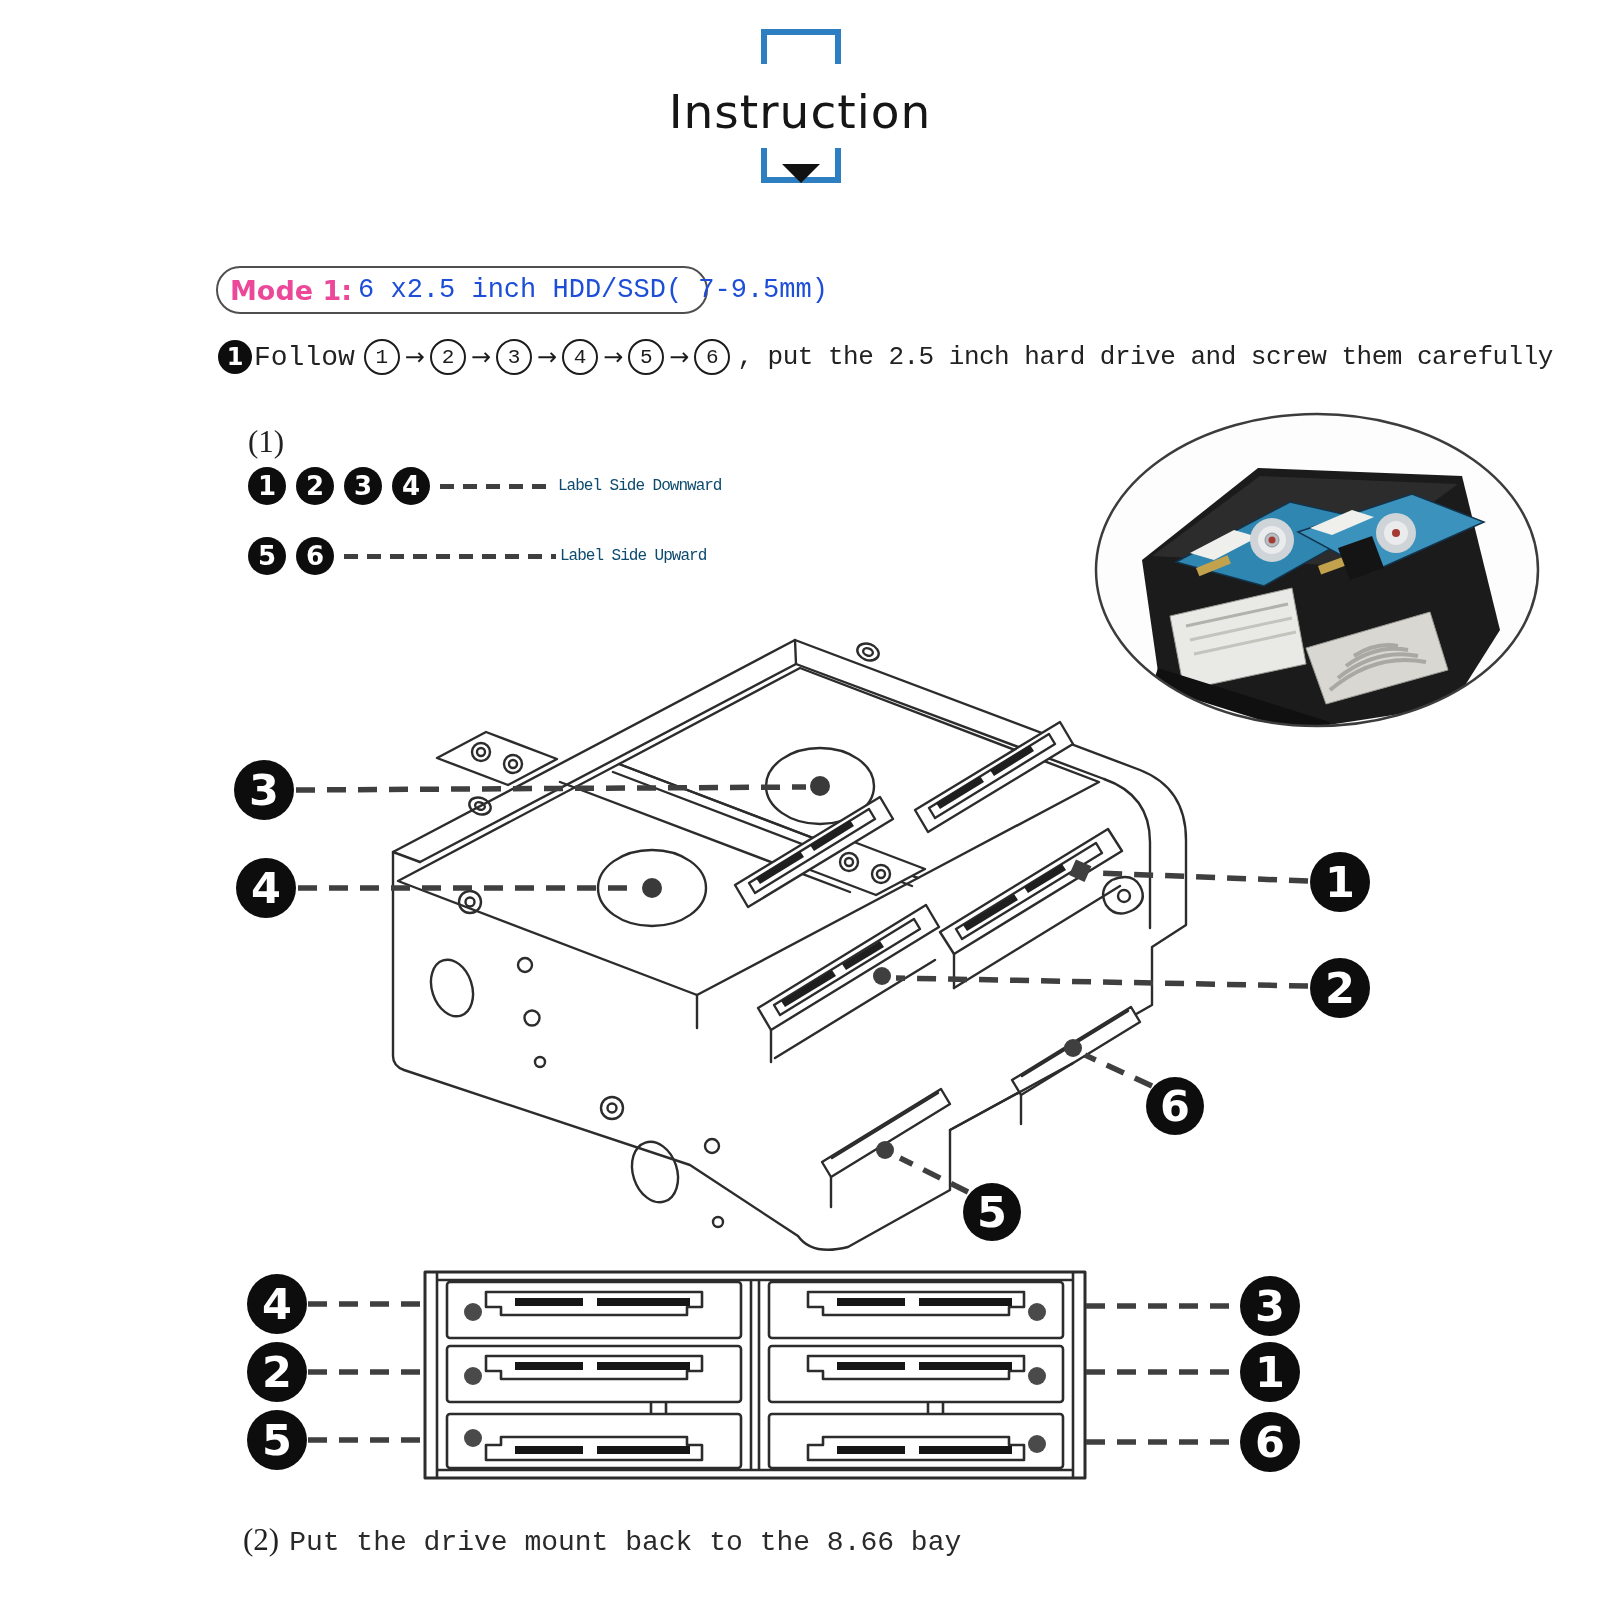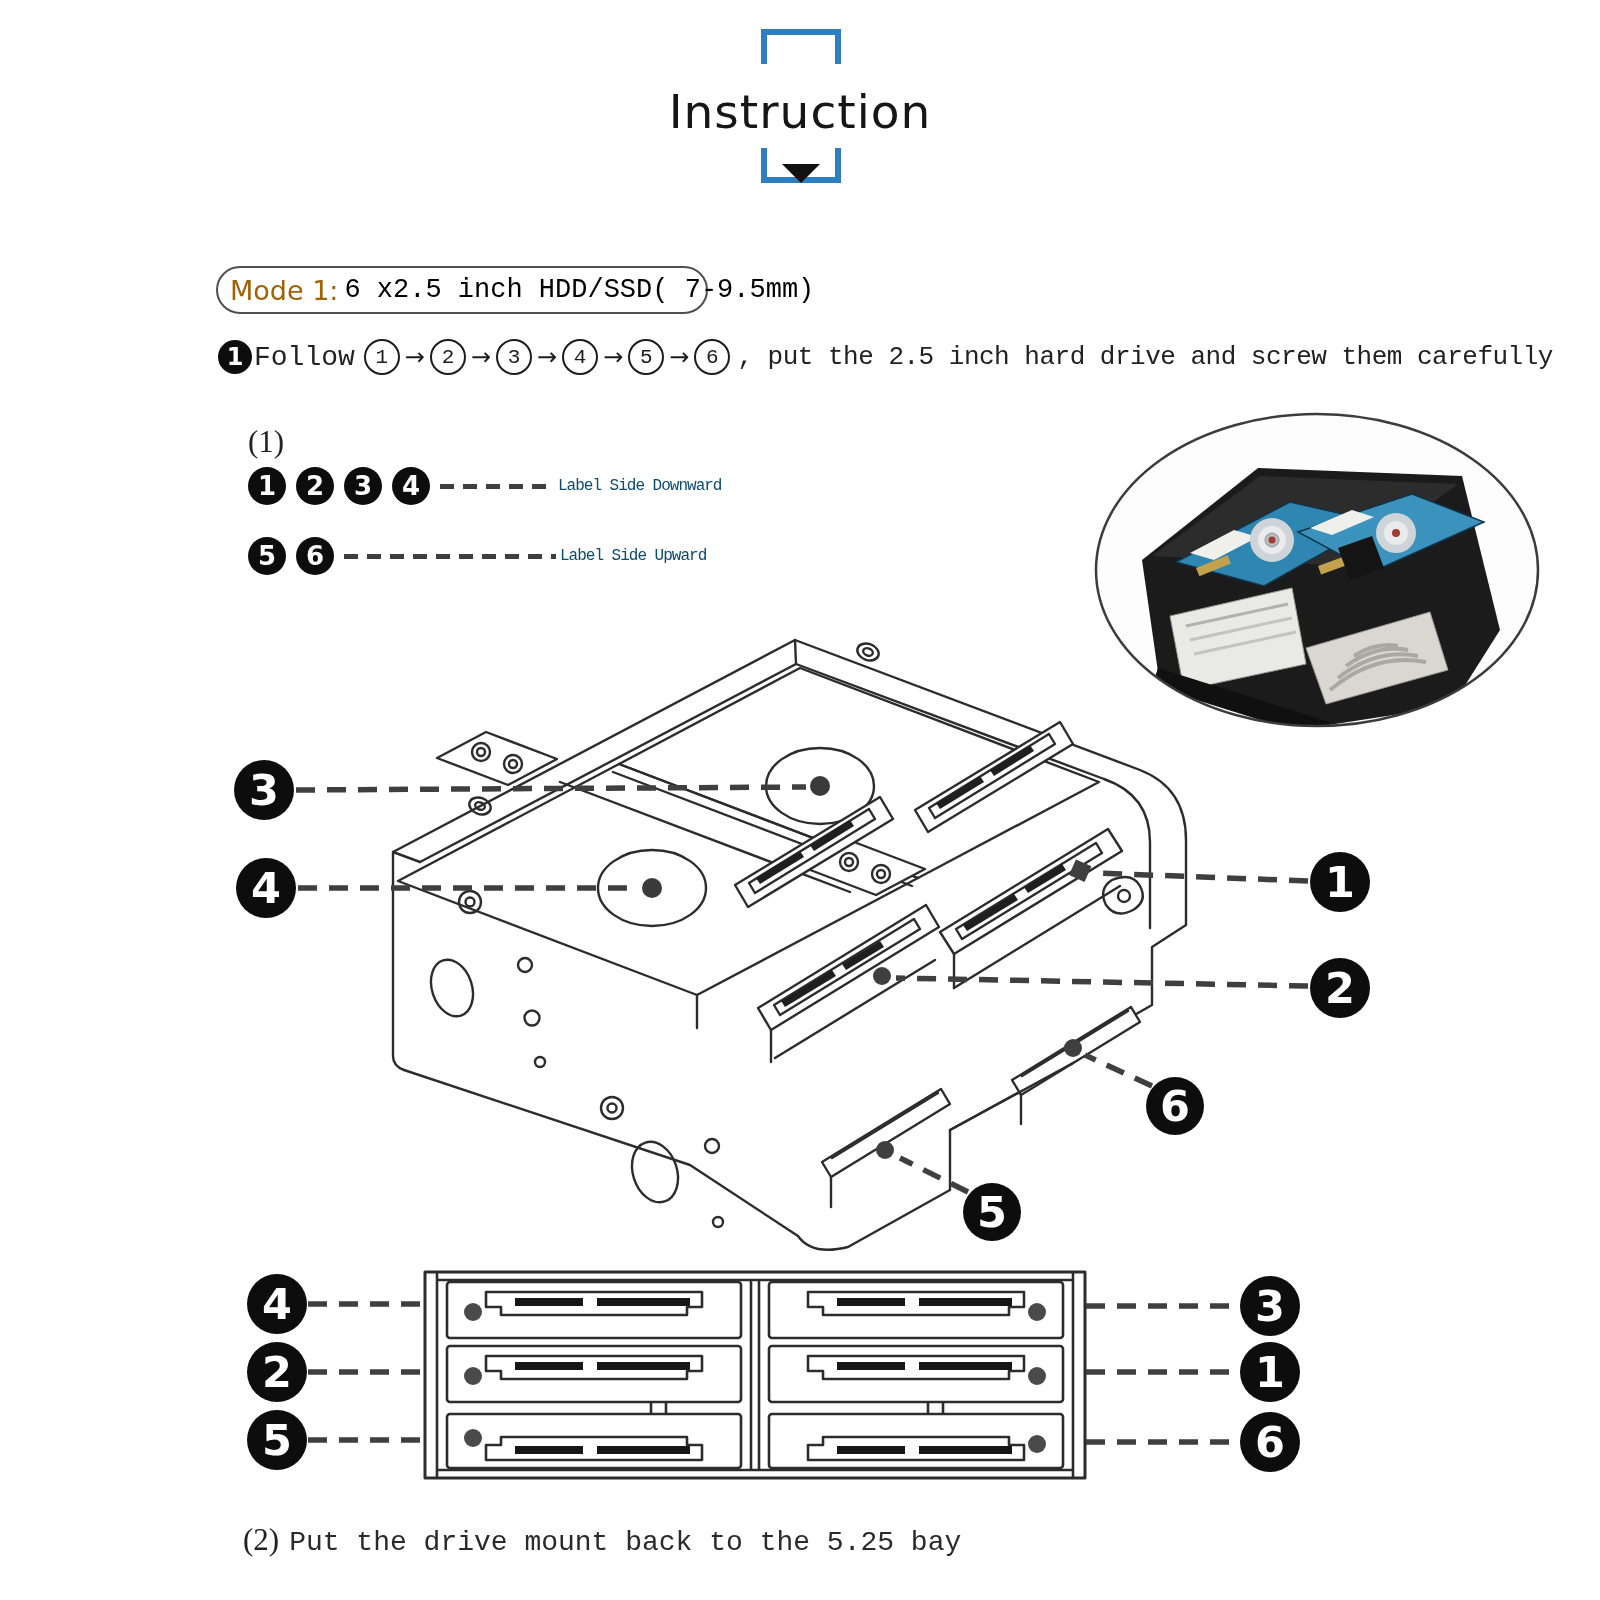--- a/index.html
+++ b/index.html
@@ -6,22 +6,22 @@
   .page{position:relative;width:1600px;height:1600px;background:#ffffff;overflow:hidden;
         font-family:"Liberation Mono",monospace;color:#1a1a1a;}
   .abs{position:absolute;}
   
   .title{left:0;right:0;top:68px;text-align:center;
          font-family:"DejaVu Sans",sans-serif;font-size:47px;letter-spacing:1px;color:#161616;margin-top:16px;}
   
   .mode-box{left:216px;top:266px;width:492px;height:48px;border:2.5px solid #4f4f4f;
             border-radius:24px;display:flex;align-items:center;padding:0 4px 0 12px;box-sizing:border-box;
             background:#fff;white-space:nowrap;}
-  .mode-prefix{font-family:"DejaVu Sans",sans-serif;font-weight:normal;font-size:27px;color:#a16207;}
-  .mode-spec{font-family:"Liberation Mono",monospace;font-size:27px;margin-left:6px;color:#000000;}
+  .mode-prefix{font-family:"DejaVu Sans",sans-serif;font-weight:bold;font-size:27px;color:#ec4899;}
+  .mode-spec{font-family:"Liberation Mono",monospace;font-size:27px;margin-left:6px;color:#1d4ed8;}
   
   .step1{left:218px;top:336px;height:42px;display:flex;align-items:center;white-space:nowrap;}
   .badge{display:inline-flex;align-items:center;justify-content:center;border-radius:50%;
          background:#0d0d0d;color:#fff;font-family:"DejaVu Sans",sans-serif;font-weight:bold;}
   .badge.b34{width:34px;height:34px;font-size:24px;}
   .badge.b38{width:38px;height:38px;font-size:26px;}
   .step1 .lead{font-size:28px;margin:0 6px 0 2px;color:#222;}
   .cnum{display:inline-flex;align-items:center;justify-content:center;width:32px;height:32px;
         border:2.5px solid #1c1c1c;border-radius:50%;font-size:21px;color:#1c1c1c;margin:0 3px;}
   .arr{font-size:24px;color:#1c1c1c;margin:0 2px;font-family:"DejaVu Sans",sans-serif;}
@@ -346,16 +346,16 @@
       <text class="co" x="1270" y="1387">1</text>
     </g>
     <g>
       <circle cx="1270" cy="1442" r="30" fill="#0d0d0d"></circle>
       <text class="co" x="1270" y="1457">6</text>
     </g>
   </svg>
 
   <div class="abs note note2">
     <span class="plabel">(2)</span>
-    <span class="ntext" style="font-size:28px;">Put the drive mount back to the 5.25 bay</span>
+    <span class="ntext" style="font-size:28px;">Put the drive mount back to the 8.66 bay</span>
   </div>
 
 </div>
 
 </body></html>

